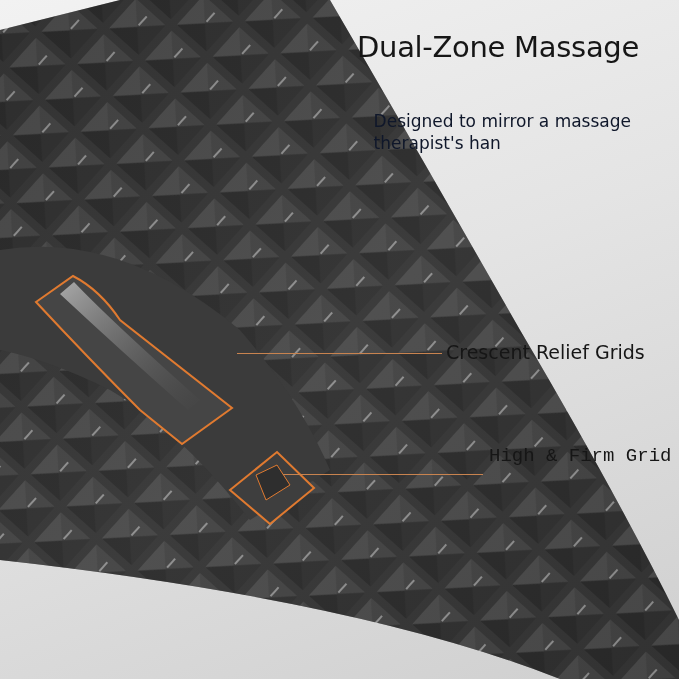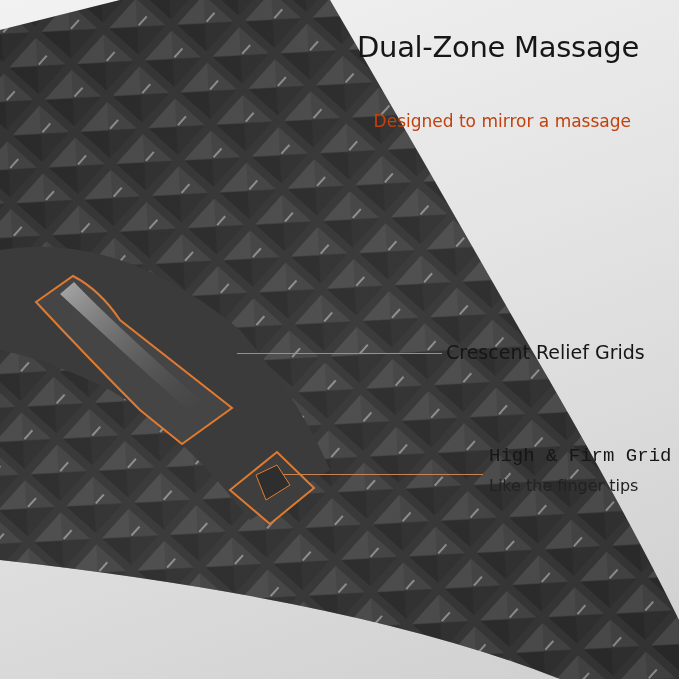--- a/index.html
+++ b/index.html
@@ -10,21 +10,21 @@
   }
   .scene { position: absolute; inset: 0; }
   .roller { position: absolute; left: 0; top: 0; width: 679px; height: 679px; }
   .headline {
     position: absolute; right: 40px; top: 28px; text-align: right;
     font-size: 29px; line-height: 38px; font-weight: 500; color: #161616;
     letter-spacing: -0.3px;
   }
   .sub {
     position: absolute; right: 48px; top: 110px; text-align: left;
-    font-size: 17px; line-height: 22px; color: #c2410c;
+    font-size: 17px; line-height: 22px; color: #0f172a;
   }
   .callout { position: absolute; font-size: 19px; color: #161616; }
   .callout-1 { left: 446px; top: 341px; text-align: right; }
   .callout-2 { left: 489px; top: 445px; font-family: Liberation Mono, monospace; }
   .callout-2b { left: 489px; top: 476px; font-size: 16px; color: #222; }
   .leader { position: absolute; height: 1px; background: #c8834f; }
 </style>
 </head>
 <body>
 
@@ -61,21 +61,21 @@
     <path d="M230,490 L277,452 L314,488 L270,524 Z" fill="#3e3e3e" stroke="#e07a30" stroke-width="2"></path>
     <path d="M256,475 L277,465 L290,485 L266,500 Z" fill="#2e2e2e" stroke="#e07a30" stroke-width="1"></path>
   </svg>
 
   <div class="headline">
     <div>Dual-Zone Massage</div>
   </div>
 
   <div class="sub">
     <div>Designed to mirror a massage</div>
+    <div>therapist's han</div>
   </div>
 
   <div class="leader" style="left:237px; top:353px; width:205px;"></div>
   <div class="callout callout-1">Crescent Relief Grids</div>
 
   <div class="leader" style="left:283px; top:474px; width:200px;"></div>
   <div class="callout callout-2">High &amp; Firm Grid</div>
-  <div class="callout callout-2b">Like the finger tips</div>
 </div>
 
 </body></html>

